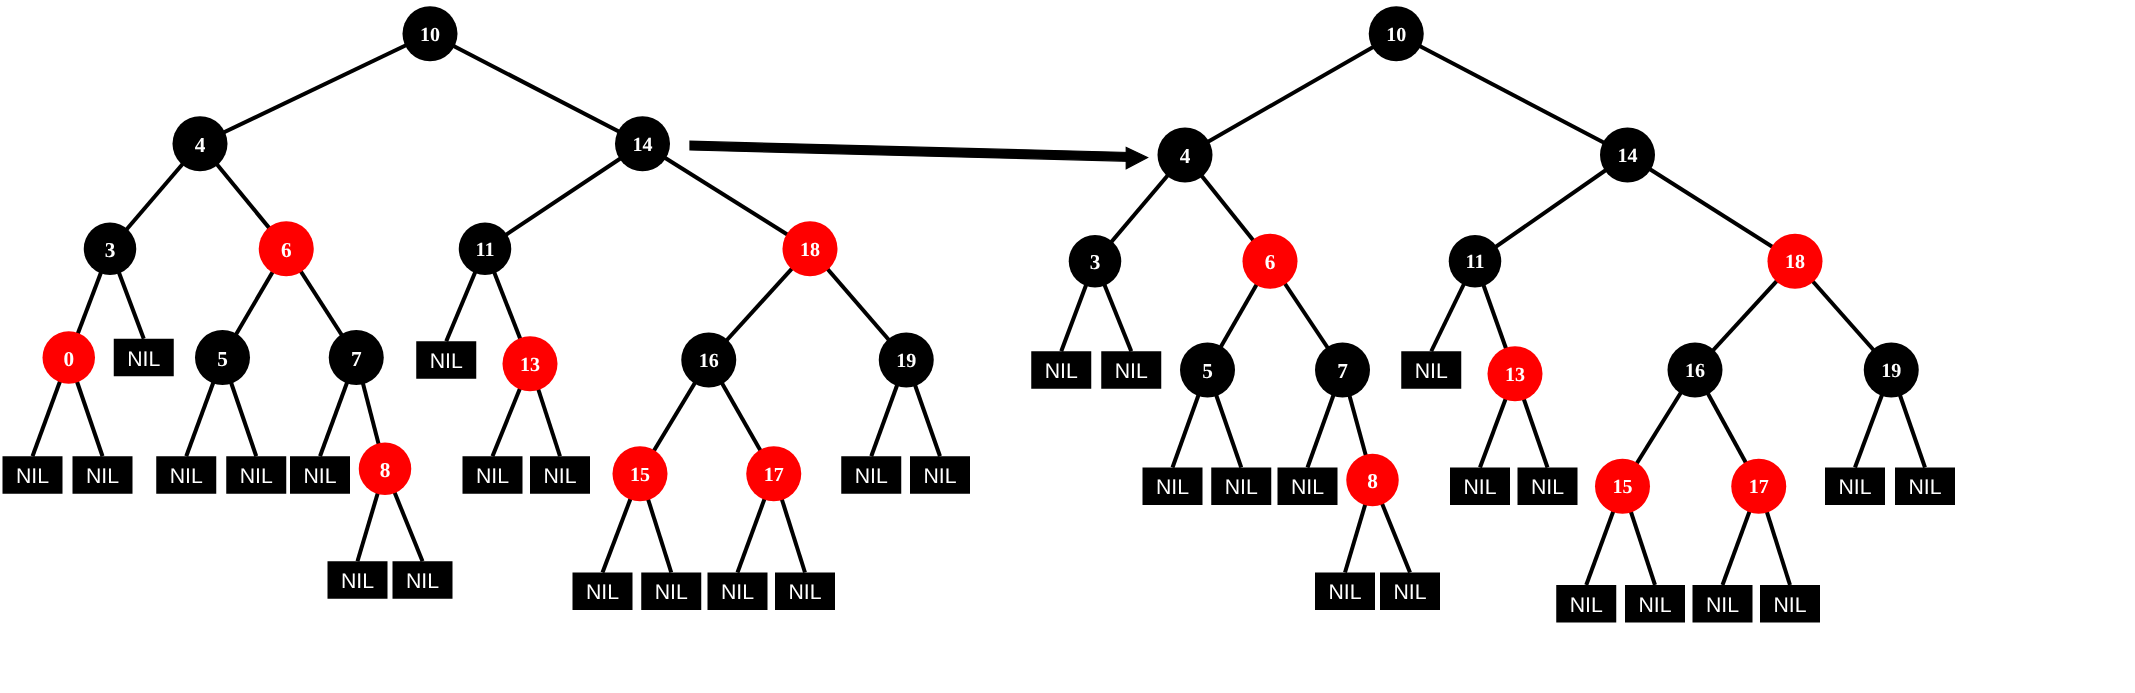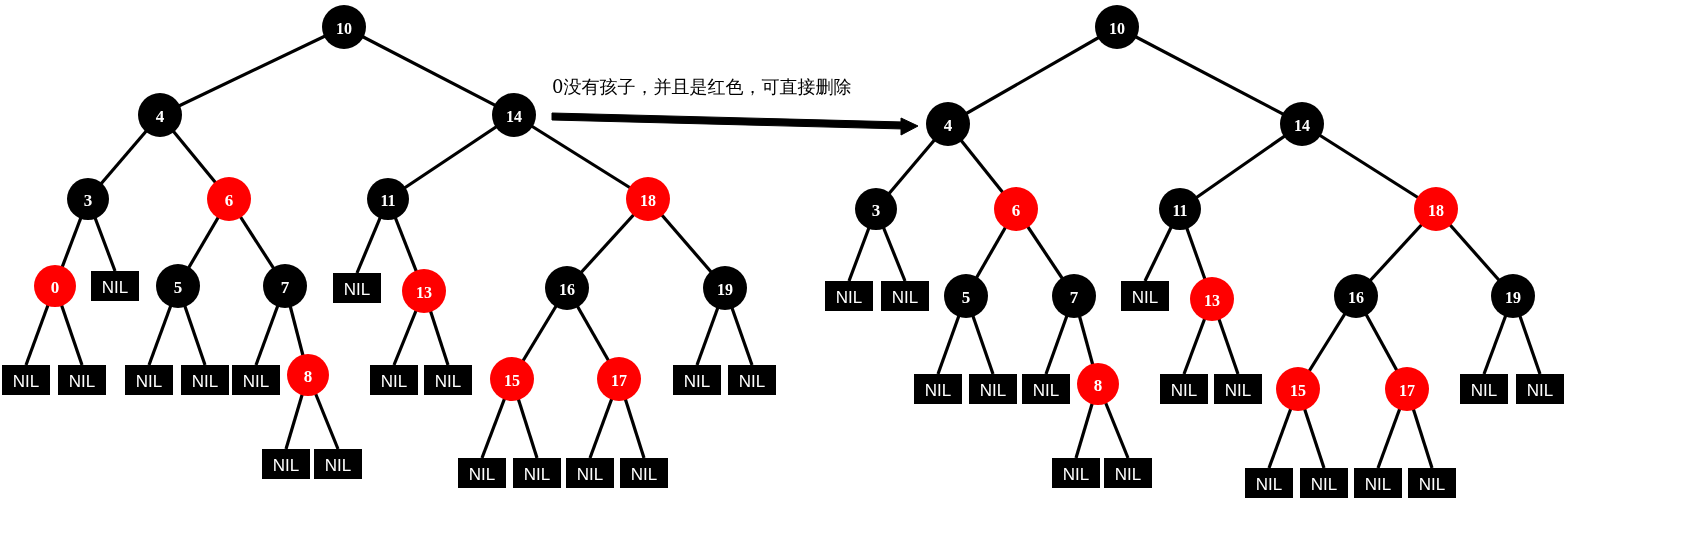--- a/index.html
+++ b/index.html
@@ -271,15 +271,14 @@
           <circle cx="1407" cy="389" r="22" class="node-circle-red"></circle>
           <text x="1407" y="390" class="node-label" font-size="16">17</text>
         </g>
       </g>
     <g id="arrow-group">
         <path d="M 552 120 L 904 129 L 904 122 L 552 113 Z" class="arrow-line"></path>
         <path d="M 918 126 L 901 118 L 901 135 Z" class="arrow-line"></path>
       </g>
   </svg>
 
-  <div class="annotation-text" id="annotation-label" style="left:552px; top:78px;">0没有孩子，并且是红色，可直接删除</div>
 
 </div>
 
 </body></html>

